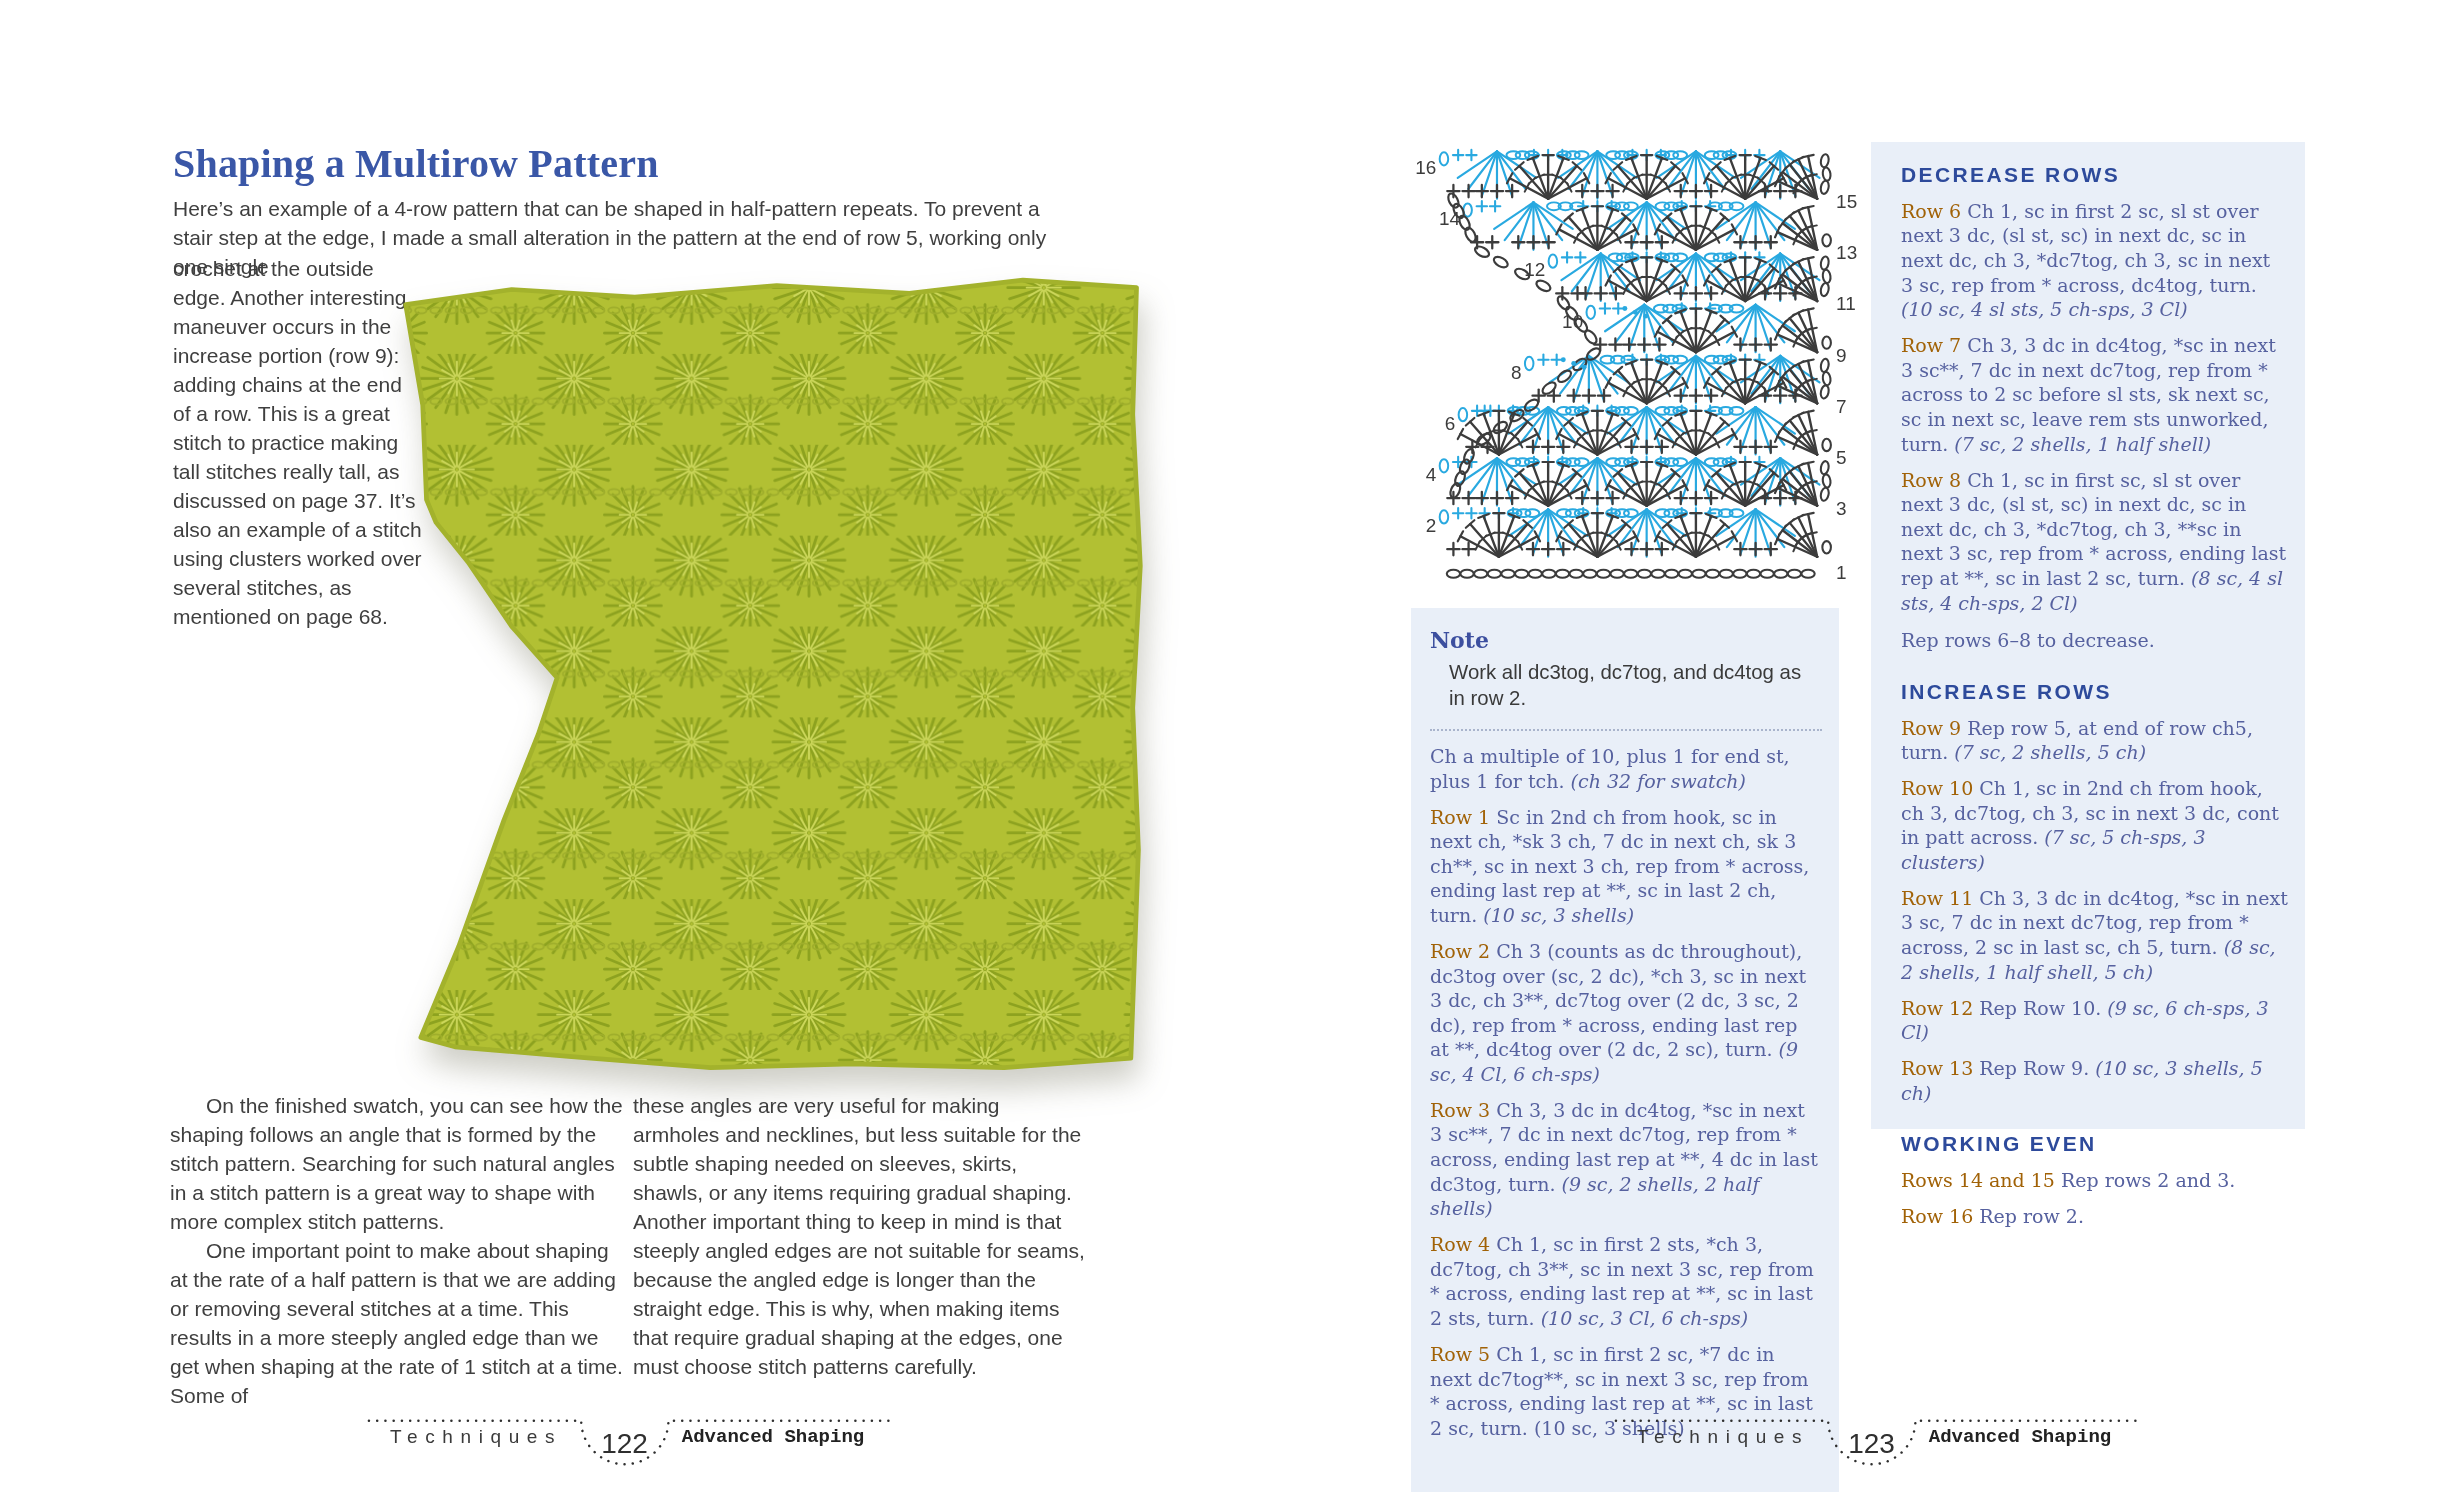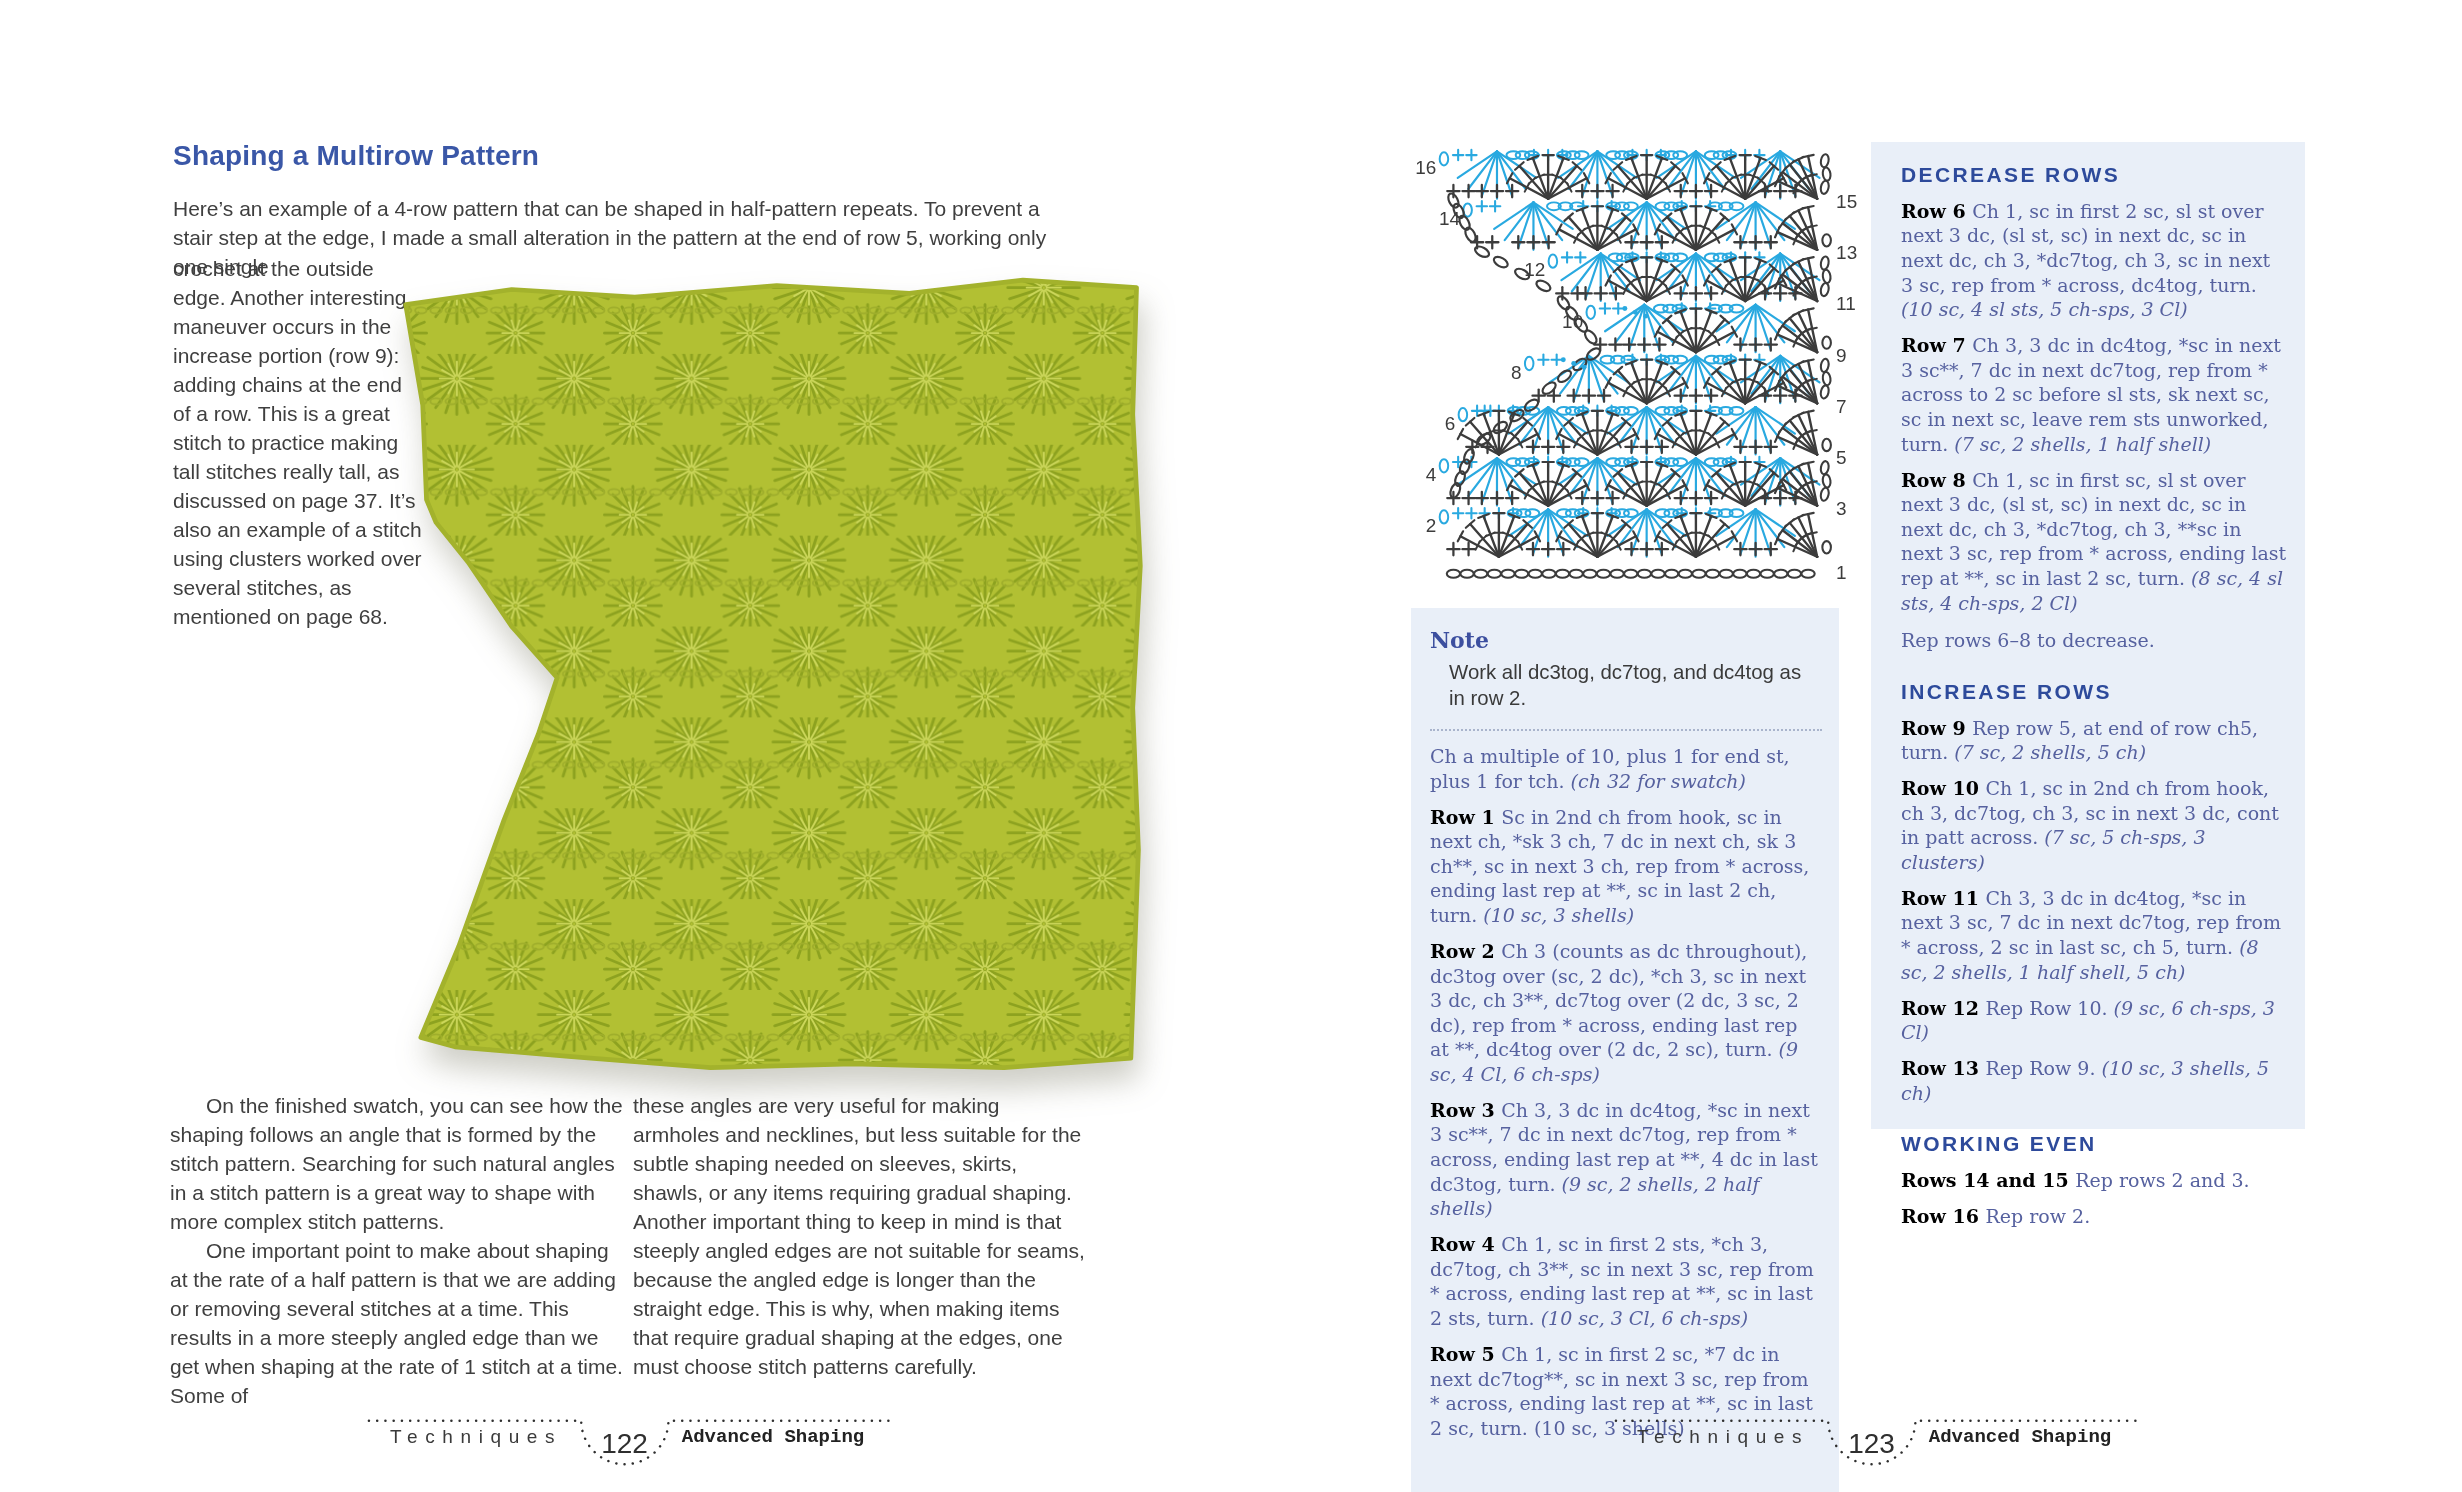--- a/index.html
+++ b/index.html
@@ -1,22 +1,22 @@
 <!DOCTYPE html>
 <html style="font-size:15px"><head>
 <meta charset="utf-8">
 <style>
   * { margin:0; padding:0; box-sizing:border-box; }
   html,body { width:2462px; height:1493px; background:#ffffff; overflow:hidden;
     font-family:"Liberation Sans", sans-serif; }
   #spread { position:relative; width:2462px; height:1493px; background:#fff; }
 
   
-  #page-title { position:absolute; left:173px; top:140px; font-family:Liberation Sans, sans-serif;
-    font-weight:bold; font-size:28px; color:#3a57a7; letter-spacing:0.2px; }
+  #page-title { position:absolute; left:173px; top:140px; font-family:Liberation Serif, serif;
+    font-weight:bold; font-size:40px; color:#3a57a7; letter-spacing:0.2px; }
   .bodytext { color:#3f3f3f; font-size:21px; line-height:29px; }
   #intro { position:absolute; left:173px; top:194px; width:895px; }
   #side-text { position:absolute; left:173px; top:254px; width:252px; font-size:21px; }
   #swatch-svg { position:absolute; left:398px; top:263px;
     filter:drop-shadow(5.7px 19px 15px rgba(80,80,50,.28)); }
   #col1 { position:absolute; left:170px; top:1091px; width:453px; line-height:29px; }
   #col2 { position:absolute; left:633px; top:1091px; width:456px; line-height:29px; }
   .indent { text-indent:36px; }
 
   
@@ -35,21 +35,21 @@
   #panel2 { left:1871px; top:142px; width:434px; height:987px; padding:19px 17px 19px 30px; }
 
   .note-h { font-family:"DejaVu Serif","Liberation Serif",serif; font-weight:bold; font-size:22px; color:#3c4f9f; }
   .note-b { margin:5.7px 0 0 19px; width:360px; color:#3a3a3a; font-size:20.4px; line-height:26.5px; }
   .dotline { border-top:2.8px dotted #a9b4cc; margin:17px 0 13.3px 0; height:0; }
 
   .pat { font-family:"DejaVu Serif","Liberation Serif",serif; font-size:19px; line-height:24.6px; color:#56619f; }
   .setup { margin-bottom:1.9px; }
   .p-row { margin-top:11.4px; }
   .p-row.plain { margin-top:13.3px; }
-  .row-label { font-weight:bold; color:#000000; }
+  .row-label { font-weight:normal; color:#a16207; }
   .it { font-style:italic; }
   .sec-h { font-family:"Liberation Sans",sans-serif; font-weight:bold; font-size:21px;
     letter-spacing:2.4px; color:#2d4a9b; margin:26.5px 0 3.8px 0; }
   .sec-h:first-child { margin-top:1.9px; }
 </style>
 </head>
 <body>
 
 <div id="spread">
 

